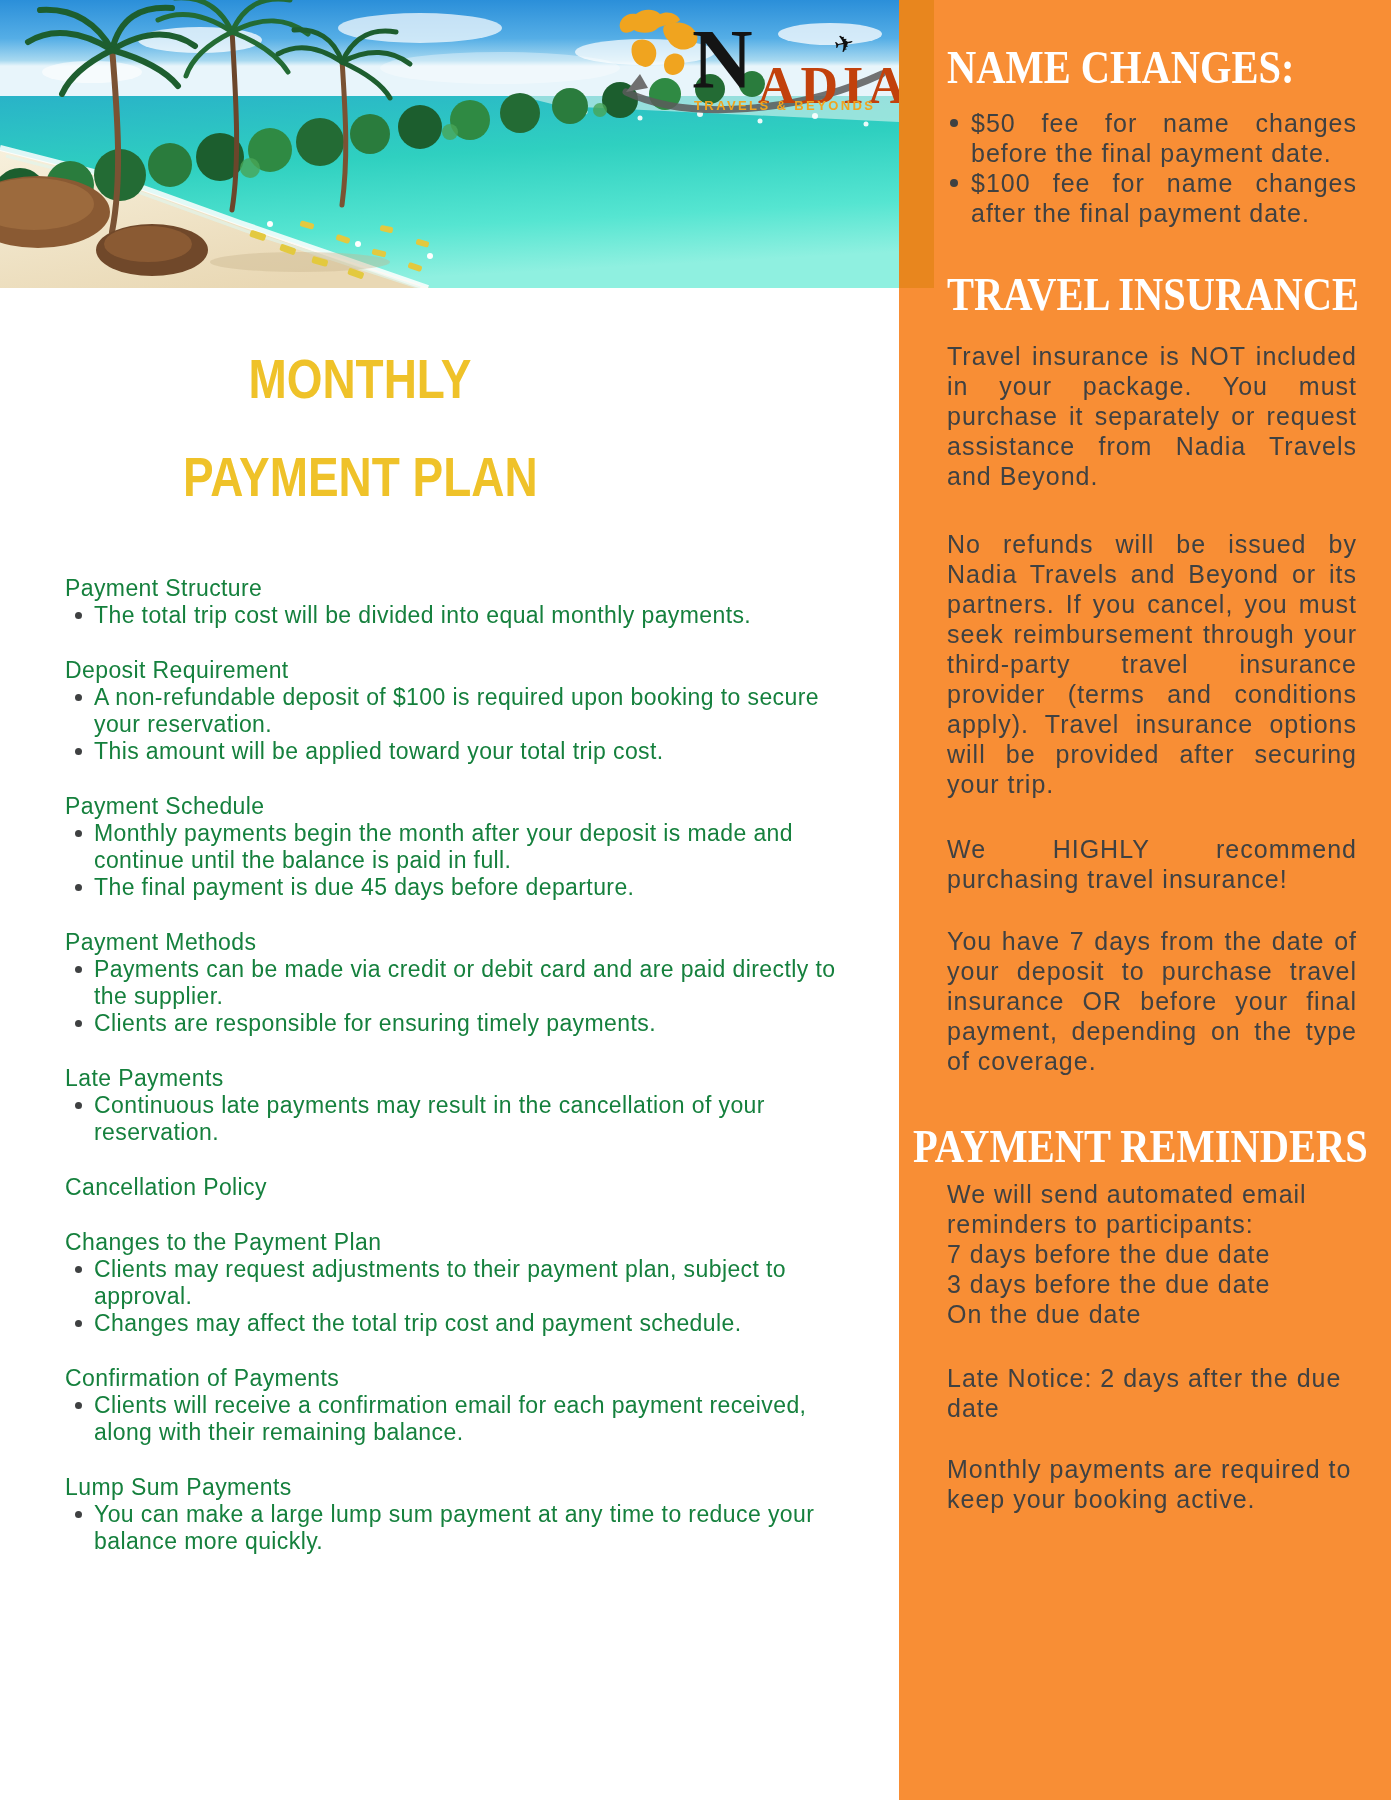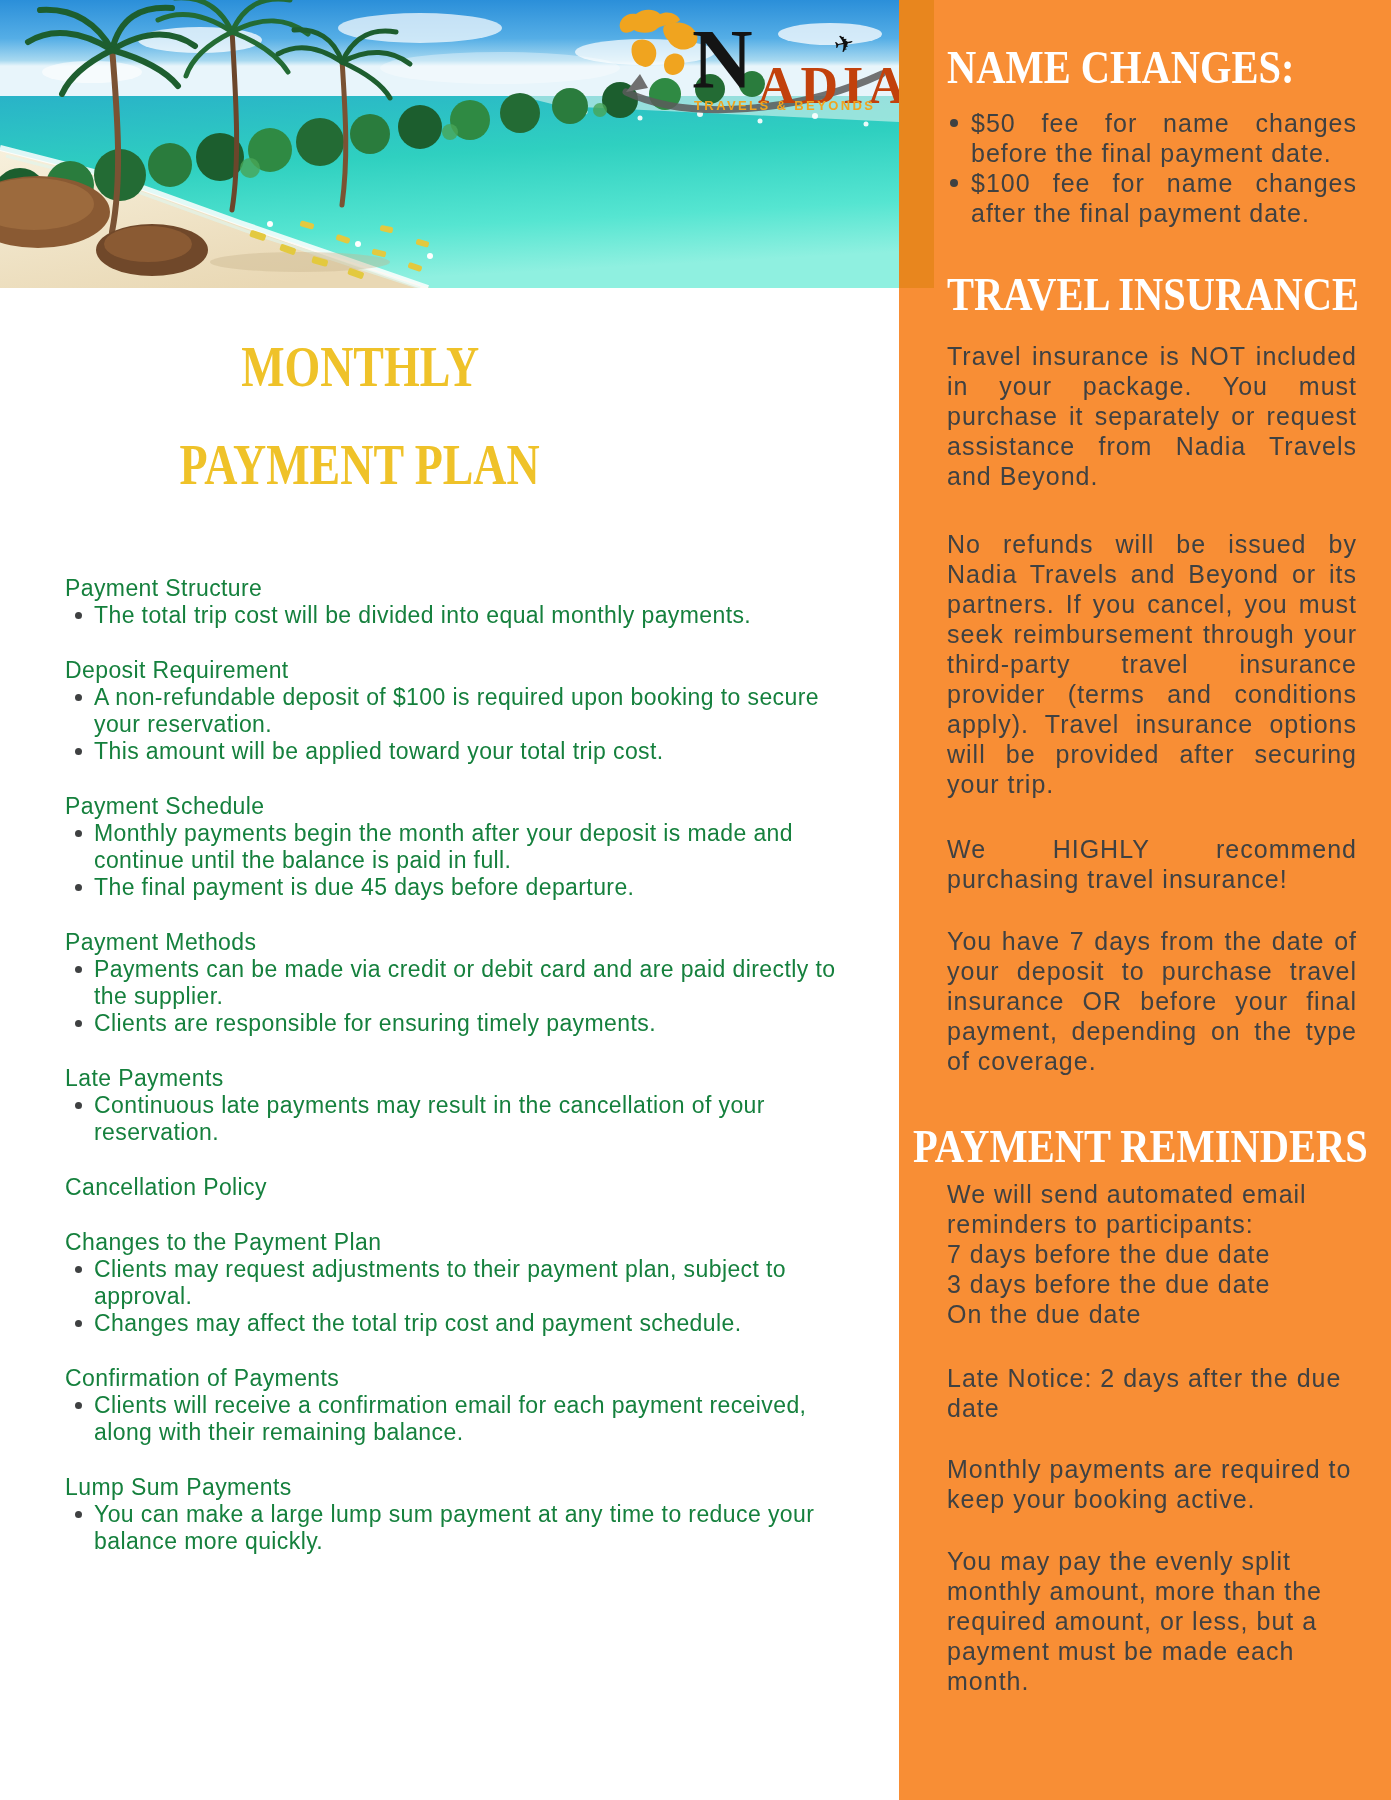--- a/index.html
+++ b/index.html
@@ -28,22 +28,22 @@
   }
   .logo-plane { position:absolute; left:222px; top:30px; font-size:24px; color:#0e0e0e; transform:rotate(-12deg); }
   .logo-swoosh { position:absolute; left:8px; top:58px; }
   .logo-tagline {
     position:absolute; left:82px; top:98px; width:200px;
     font-size:13px; font-weight:700; letter-spacing:2.4px; color:#F0A41F; white-space:nowrap;
   }
 
   
   .title-block {
-    position:absolute; left:65px; top:318px; width:590px; text-align:center;
-    font-family:Liberation Serif, serif; font-weight:700; color:#EFC229;
+    position:absolute; left:65px; top:330px; width:590px; text-align:center;
+    font-family:Liberation Sans, sans-serif; font-weight:700; color:#EFC229;
     font-size:56px; line-height:98px;
   }
   .title-line { display:inline-block; transform:scaleX(0.82); transform-origin:center; white-space:nowrap; }
 
   
   .sections {
     position:absolute; left:65px; top:575px; width:800px;
     color:#15803d; font-size:23px; line-height:27px; letter-spacing:0.4px;
   }
   .sec { margin:0 0 28px 0; }
@@ -366,18 +366,17 @@
 
       <div class="oh-row oh3-row"><span class="oh">PAYMENT REMINDERS</span></div>
       <div class="rem-lines obody">
         <div class="rem-line">We will send automated email reminders to participants:</div>
         <div class="rem-line">7 days before the due date</div>
         <div class="rem-line">3 days before the due date</div>
         <div class="rem-line">On the due date</div>
       </div>
       <p class="op obody late">Late Notice: 2 days after the due date</p>
       <p class="op obody mreq">Monthly payments are required to keep your booking active.</p>
-      <p class="op obody ymay">You may pay the evenly split monthly amount, more than the required amount, or less, but a payment must be made each month.</p>
 
     </div>
   </div>
 
 </div>
 
 </body></html>

